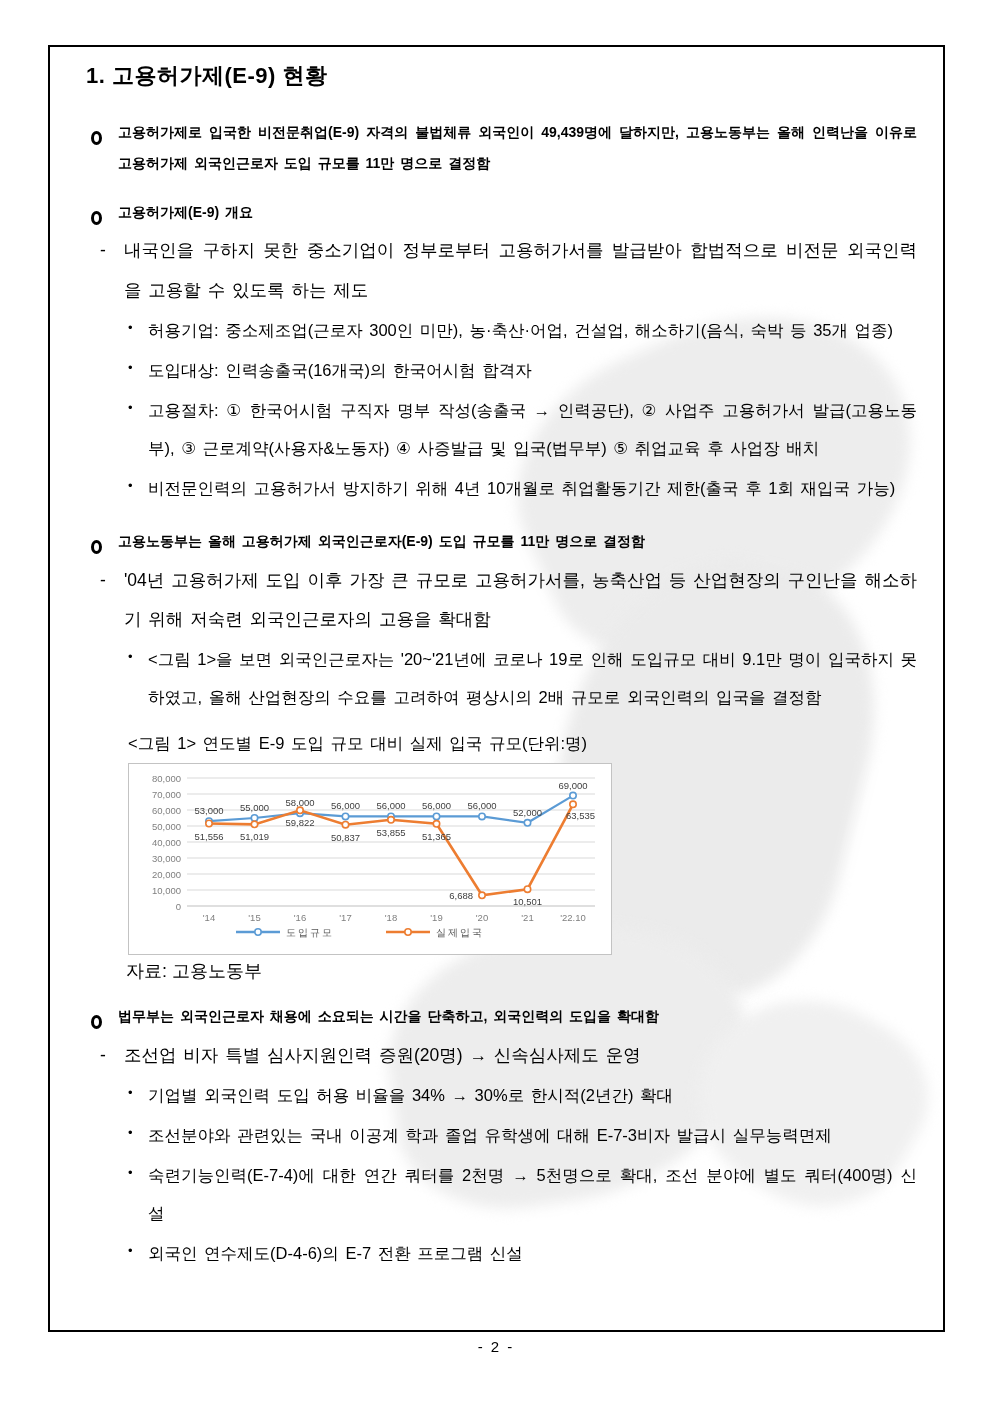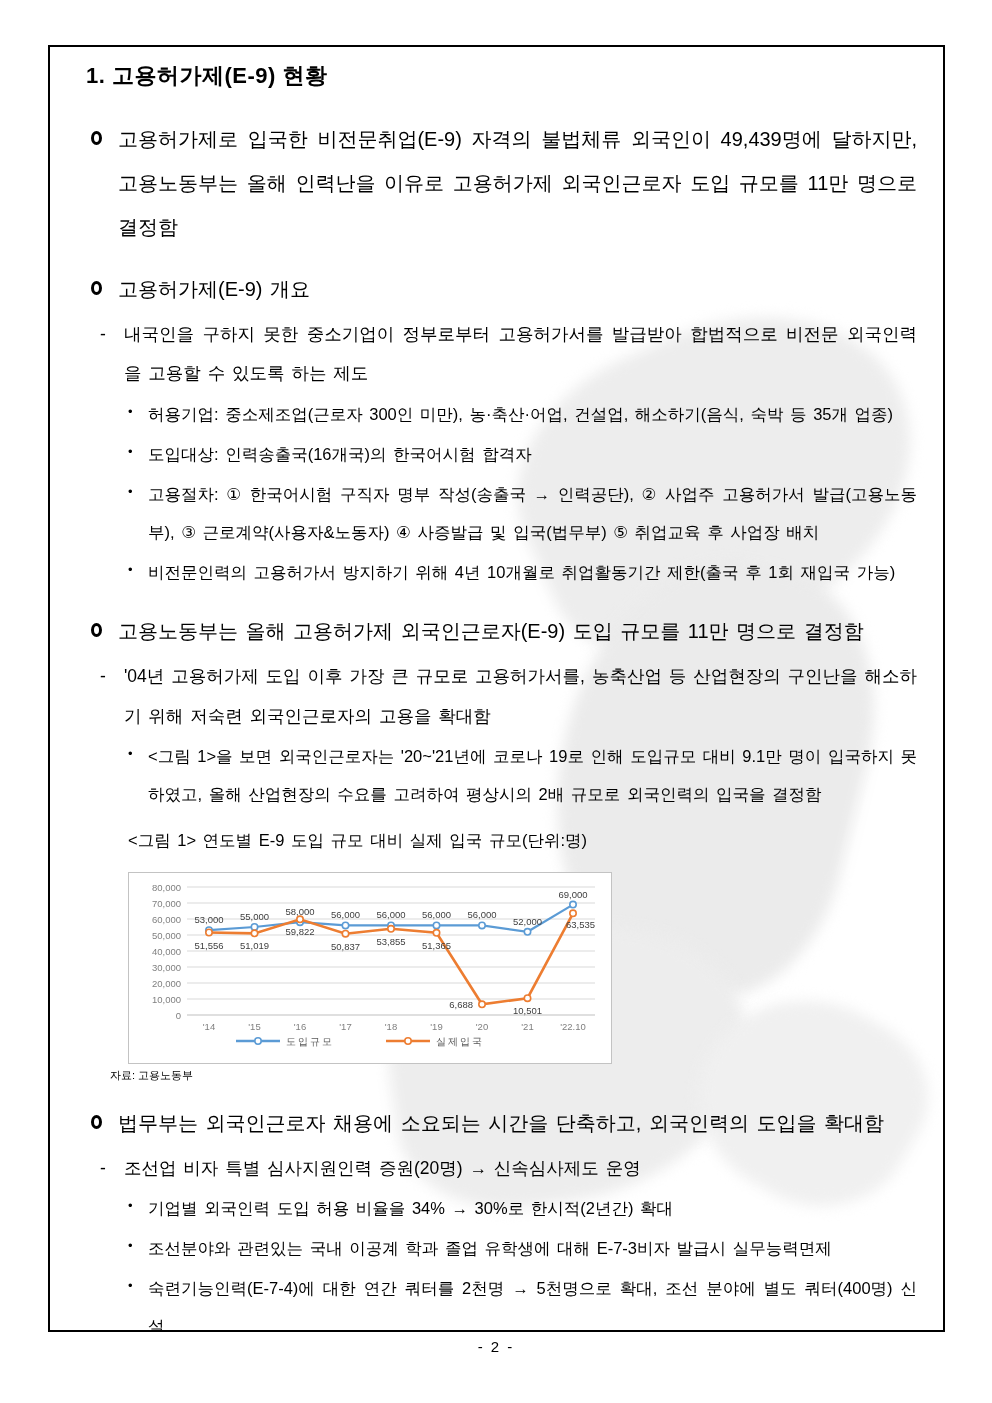--- a/index.html
+++ b/index.html
@@ -18,30 +18,30 @@
 
   .doc-box {
     position:absolute; z-index:1; left:48px; top:45px;
     width:897px; height:1287px; box-sizing:border-box;
     border:2px solid #000; padding:10px 26px 0 28px;
     overflow:hidden;
   }
   .doc-title { font-size:22px; font-weight:bold; letter-spacing:0.5px; margin:4px 0 26px 8px; }
 
   .item { position:relative; text-align:justify; word-spacing:2px; }
-  .item-circle { font-weight:normal; font-size:20px; line-height:2.2; padding-left:40px; margin-top:18px; }
+  .item-circle { font-weight:bold; font-size:14px; line-height:2.2; padding-left:40px; margin-top:18px; }
   .m-circle { position:absolute; left:13px; top:14px; width:11px; height:14px; border:3px solid #000; border-radius:50%; box-sizing:border-box; display:inline-block; }
   .item-dash { font-size:17.5px; line-height:2.25; padding-left:46px; margin-top:4px; }
   .m-dash { position:absolute; left:22px; top:0; }
   .item-dot { font-size:16.5px; line-height:2.3; padding-left:70px; margin-top:2px; }
   .m-dot { position:absolute; left:50px; top:1px; font-size:13px; }
 
-  .fig-caption { font-size:16.5px; margin:16px 0 20px 50px; word-spacing:2px; }
+  .fig-caption { font-size:16.5px; margin:16px 0 8px 50px; word-spacing:2px; }
   .chart-wrap { margin-left:50px; width:482px; border:1px solid #c3c3c3; background:#fff; }
-  .fig-source { font-size:11px; margin:4px 0 0 32px; }
+  .fig-source { font-size:18px; margin:4px 0 0 48px; }
 
   .page-num { position:absolute; z-index:1; left:0; top:1338px; width:100%; text-align:center; font-size:15px; letter-spacing:2px; }
 </style>
 </head>
 <body>
 
 <div class="wm wm1"></div>
 <div class="wm wm2"></div>
 <div class="wm wm3"></div>
 <div class="wm wm4"></div>

